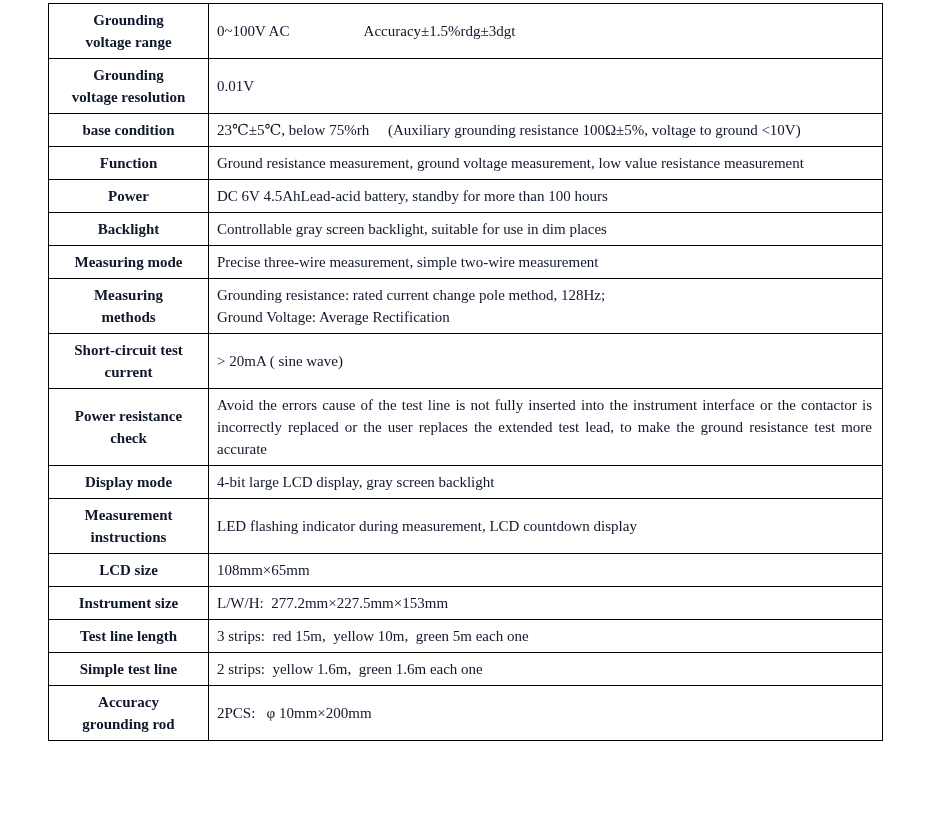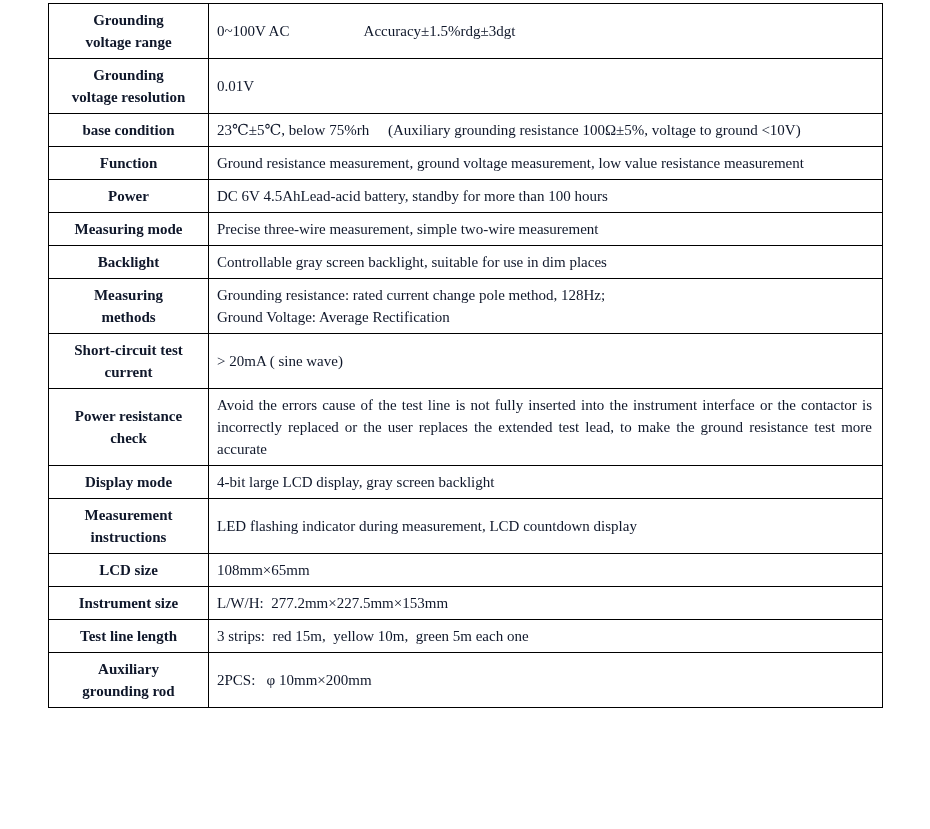--- a/index.html
+++ b/index.html
@@ -65,26 +65,26 @@
       </tr>
       <tr>
         <td class="label-cell">Function</td>
         <td class="value-cell">Ground resistance measurement, ground voltage measurement, low value resistance measurement</td>
       </tr>
       <tr>
         <td class="label-cell">Power</td>
         <td class="value-cell">DC 6V 4.5AhLead-acid battery, standby for more than 100 hours</td>
       </tr>
       <tr>
+        <td class="label-cell">Backlight</td>
+        <td class="value-cell">Controllable gray screen backlight, suitable for use in dim places</td>
+      </tr>
+      <tr>
         <td class="label-cell">Measuring mode</td>
         <td class="value-cell">Precise three-wire measurement, simple two-wire measurement</td>
-      </tr>
-      <tr>
-        <td class="label-cell">Backlight</td>
-        <td class="value-cell">Controllable gray screen backlight, suitable for use in dim places</td>
       </tr>
       <tr>
         <td class="label-cell">Measuring
 methods</td>
         <td class="value-cell">Grounding resistance: rated current change pole method, 128Hz;
 Ground Voltage: Average Rectification</td>
       </tr>
       <tr>
         <td class="label-cell">Short-circuit test
 current</td>
@@ -110,19 +110,23 @@
       </tr>
       <tr>
         <td class="label-cell">Instrument size</td>
         <td class="value-cell">L/W/H:  277.2mm×227.5mm×153mm</td>
       </tr>
       <tr>
         <td class="label-cell">Test line length</td>
         <td class="value-cell">3 strips:  red 15m,  yellow 10m,  green 5m each one</td>
       </tr>
       <tr>
-        <td class="label-cell">Auxiliary
+        <td class="label-cell">Simple test line</td>
+        <td class="value-cell">2 strips:  yellow 1.6m,  green 1.6m each one</td>
+      </tr>
+      <tr>
+        <td class="label-cell">Accuracy
 grounding rod</td>
         <td class="value-cell">2PCS:   φ 10mm×200mm</td>
       </tr>
     </tbody>
   </table>
 </div>
 
 </body></html>

